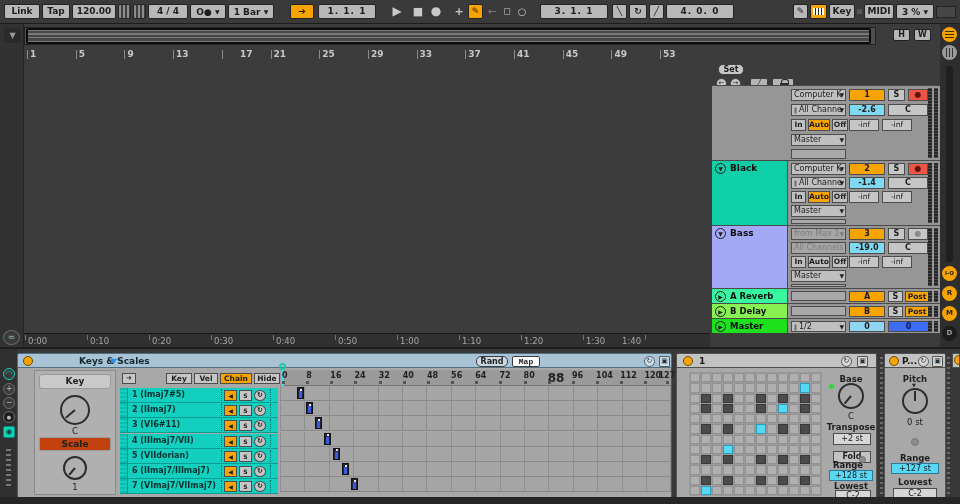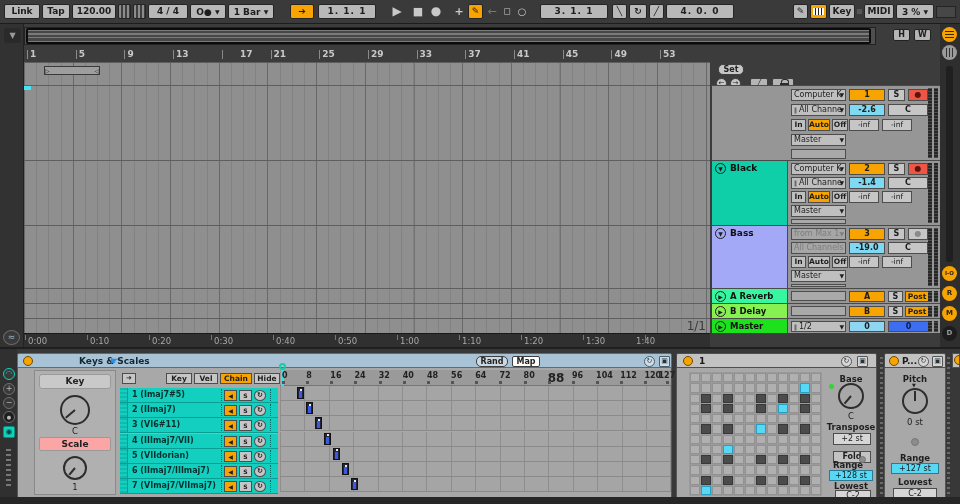--- a/index.html
+++ b/index.html
@@ -184,36 +184,20 @@
       <div class="bar-tick" style="left: 490px;"></div>
       <div class="bar-num" style="left: 493px;">41</div>
       <div class="bar-tick" style="left: 538.7px;"></div>
       <div class="bar-num" style="left: 541.7px;">45</div>
       <div class="bar-tick" style="left: 587.4px;"></div>
       <div class="bar-num" style="left: 590.4px;">49</div>
       <div class="bar-tick" style="left: 636.1px;"></div>
       <div class="bar-num" style="left: 639.1px;">53</div>
     </div>
 
-  <div id="lanes">
-    <div class="lane" style="top:0;height:23px;">
-      <div id="loop-brace">
-          <span style="float:left">▷</span>
-          <span style="float:right">◁</span>
-        </div>
-    </div>
-    <div class="lane" style="top:23px;height:75px;"></div>
-    <div class="lane" style="top:98px;height:65px;"></div>
-    <div class="lane" style="top:163px;height:63px;"></div>
-    <div class="lane" style="top:226px;height:15px;"></div>
-    <div class="lane" style="top:241px;height:15px;"></div>
-    <div class="lane" style="top:256px;height:15px;"></div>
-    <div id="clip-stub"></div>
-    <div id="master-beat">1/1</div>
-  </div>
 
   <div id="headers">
     <div class="pill abs" style="left:6px;top:2px;width:26px;height:11px;line-height:9px;">Set</div>
     <div class="circ-btn" style="left:4px;top:16px;">←</div>
     <div class="circ-btn" style="left:18px;top:16px;">→</div>
     <div class="abs" style="left:38px;top:16px;width:18px;height:11px;background:#b5b5b5;border:1px solid #3f3f3f;border-radius:2px;font-size:7px;text-align:center;line-height:9px;color:#222;">╱</div>
     <div class="abs" style="left:60px;top:16px;width:22px;height:11px;background:#b5b5b5;border:1px solid #3f3f3f;border-radius:2px;">
         <span class="lockicon"></span>
       </div>
   <div class="hrow" style="top: 23px; height: 75px;">
@@ -356,53 +340,53 @@
       <div class="time-label" style="left: 314px;">0:50</div>
       <div class="time-tick" style="left: 373px;"></div>
       <div class="time-label" style="left: 376px;">1:00</div>
       <div class="time-tick" style="left: 435px;"></div>
       <div class="time-label" style="left: 438px;">1:10</div>
       <div class="time-tick" style="left: 497px;"></div>
       <div class="time-label" style="left: 500px;">1:20</div>
       <div class="time-tick" style="left: 559px;"></div>
       <div class="time-label" style="left: 562px;">1:30</div>
       <div class="time-tick" style="left: 621px;"></div>
-      <div class="time-label" style="left: 612px;">1:40</div>
+      <div class="time-label" style="left: 598px;">1:40</div>
     </div>
 </div>
 
 <div id="devices">
   <div id="dev-left">
     <div class="dl-btn" style="top:19px;border-color:#0fd2bb;color:#0fd2bb;">◠</div>
     <div class="dl-btn" style="top:34px;">+</div>
     <div class="dl-btn" style="top:48px;">−</div>
     <div class="dl-btn" style="top:62px;background:#1e1e1e;font-size:5px;line-height:11px;">●</div>
     <div class="dl-btn" style="top:77px;background:#0fd2bb;border-color:#0a8d80;color:#064440;border-radius:2px;">◉</div>
     <div class="abs" style="left:6px;top:97px;width:5px;height:40px;background:repeating-linear-gradient(0deg,#777 0 2px,#303030 2px 5px);"></div>
   </div>
 
   <div class="device" style="left:17px;width:655px;">
     <div class="dev-title sel">
       <div class="dev-dot" style="left:5px;"></div>
       <div class="dev-name" style="left:21px;padding-left:40px;">Keys &amp; Scales</div>
       <div class="abs" style="left:92px;top:1px;font-size:10px;color:#2e8fe0;">☛</div>
       <div class="pill abs" style="left:458px;top:2px;width:32px;height:11px;line-height:9px;background:#cdd9e2;">Rand</div>
-      <div class="abs pill" style="left:494px;top:2px;width:28px;height:11px;line-height:9px;border-radius:2px;background:#ffffff;">Map</div>
+      <div class="abs pill" style="left:494px;top:2px;width:28px;height:11px;line-height:9px;border-radius:2px;background:#ffffff;font-family:Liberation Mono, monospace;">Map</div>
       <div class="dev-icon" style="left:626px;">↻</div>
       <div class="dev-icon sq" style="left:641px;">▣</div>
     </div>
     <div class="dev-body">
 
       <div class="abs" style="left:16px;top:2px;width:82px;height:125px;background:#b0b0b0;border:1px solid #8a8a8a;">
         <div class="abs" style="left:4px;top:3px;width:72px;height:15px;background:#c9c9c9;border:1px solid #9a9a9a;border-radius:3px;text-align:center;font-size:9px;font-weight:bold;color:#222;line-height:13px;">Key</div>
         <div class="knob" style="left:25px;top:24px;width:30px;height:30px;">
             <div class="ptr" style="transform:rotate(50deg);"></div>
           </div>
         <div class="dvalue" style="left:0;top:55px;width:80px;">C</div>
-        <div class="abs" style="left:4px;top:66px;width:72px;height:14px;background:#fca5a5;border:1px solid #9a9a9a;border-radius:2px;text-align:center;font-size:9px;font-weight:bold;color:#222;line-height:12px;">Scale</div>
+        <div class="abs" style="left:4px;top:66px;width:72px;height:14px;background:#c2410c;border:1px solid #9a9a9a;border-radius:2px;text-align:center;font-size:9px;font-weight:bold;color:#222;line-height:12px;">Scale</div>
         <div class="knob" style="left:28px;top:85px;width:24px;height:24px;">
             <div class="ptr" style="transform:rotate(40deg);"></div>
           </div>
         <div class="dvalue" style="left:0;top:111px;width:80px;">1</div>
       </div>
 
       <div class="abs" style="left:102px;top:2px;width:158px;height:125px;">
         <div class="ch-btn" style="left:2px;top:3px;width:14px;font-size:7px;">➜</div>
         <div class="ch-btn" style="left:46px;top:3px;width:26px;font-size:7.5px;">Key</div>
         <div class="ch-btn" style="left:74px;top:3px;width:24px;font-size:7.5px;">Vel</div>

